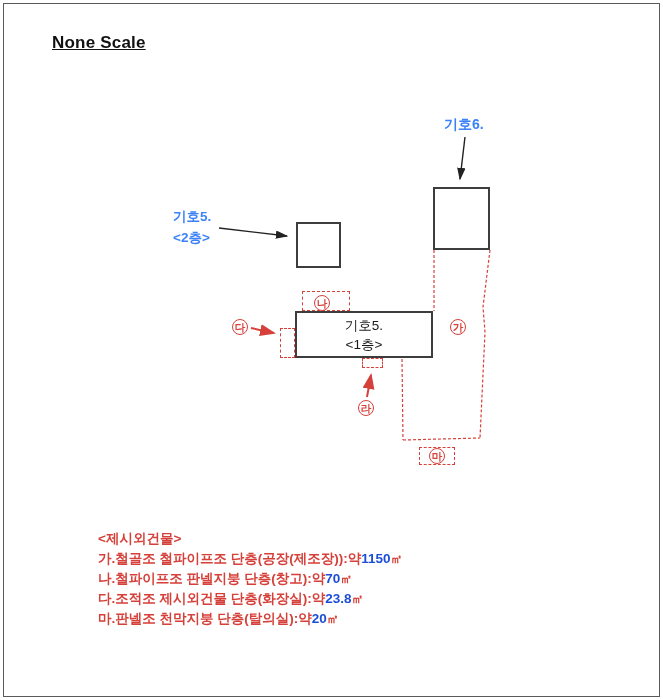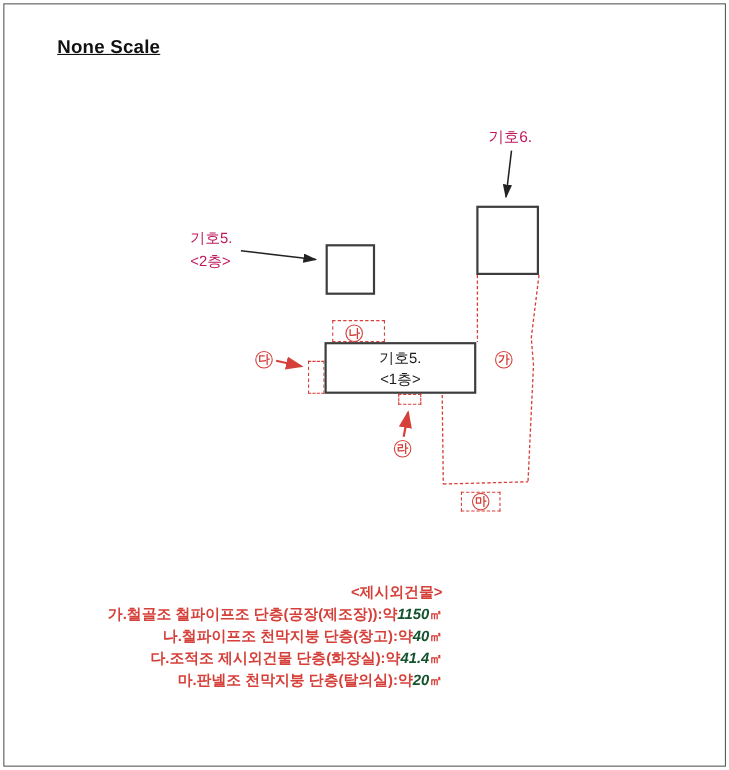--- a/index.html
+++ b/index.html
@@ -11,40 +11,40 @@
   .abs{position:absolute;}
   .title{
     left:52px;top:33px;font-size:17px;font-weight:bold;color:#111;
     text-decoration:underline;letter-spacing:.2px;
   }
   svg.overlay{position:absolute;left:0;top:0;width:663px;height:700px;pointer-events:none;}
   .bldg{
     position:absolute;background:#ffffff;border:2px solid #3d3d3d;box-sizing:border-box;z-index:3;
   }
   .bldg-label{
-    position:absolute;z-index:4;font-size:13.5px;color:#be185d;line-height:21px;white-space:nowrap;
+    position:absolute;z-index:4;font-size:13.5px;color:#3b82f6;line-height:21px;white-space:nowrap;font-weight:bold;
   }
   .b6-label{left:444px;top:114px;font-size:14px;}
   .b5-1f{
     left:295px;top:311px;width:138px;height:47px;display:flex;flex-direction:column;
     align-items:center;justify-content:center;line-height:19px;font-size:13.5px;z-index:3;
   }
   .dashed-red{
     position:absolute;border:1px dashed #d6403a;box-sizing:border-box;z-index:2;background:transparent;
   }
   .badge{
     position:absolute;width:16px;height:16px;border:1px solid #d6403a;border-radius:50%;
     box-sizing:border-box;color:#d6403a;font-size:10.5px;line-height:14px;text-align:center;
     z-index:5;background:transparent;font-weight:bold;
   }
   .legend{
     position:absolute;left:98px;top:529px;z-index:4;color:#d6403a;font-size:13.5px;
-    line-height:20px;font-weight:bold;white-space:nowrap;text-align:right;
+    line-height:20px;font-weight:bold;white-space:nowrap;
   }
-  .legend .num{font-weight:bold;color:#14532d;font-style:italic;}
+  .legend .num{font-weight:bold;color:#1d4ed8;}
   .legend .unit{font-size:12px;}
 </style>
 </head>
 <body>
 
 <div class="page">
   <div class="frame"></div>
 
   <div class="abs title">None Scale</div>
 
@@ -95,22 +95,22 @@
   <div class="badge" style="left:450px;top:319px;">가</div>
   <div class="badge" style="left:358px;top:400px;">라</div>
   <div class="badge" style="left:429px;top:448px;">마</div>
 
   <div class="legend">
     <div>&lt;제시외건물&gt;</div>
     <div>
       <span>가.철골조 철파이프조 단층(공장(제조장)):약</span><span class="num">1150</span><span class="unit">㎡</span>
     </div>
     <div>
-      <span>나.철파이프조 천막지붕 단층(창고):약</span><span class="num">40</span><span class="unit">㎡</span>
+      <span>나.철파이프조 판넬지붕 단층(창고):약</span><span class="num">70</span><span class="unit">㎡</span>
     </div>
     <div>
-      <span>다.조적조  제시외건물 단층(화장실):약</span><span class="num">41.4</span><span class="unit">㎡</span>
+      <span>다.조적조  제시외건물 단층(화장실):약</span><span class="num">23.8</span><span class="unit">㎡</span>
     </div>
     <div>
       <span>마.판넬조 천막지붕 단층(탈의실):약</span><span class="num">20</span><span class="unit">㎡</span>
     </div>
   </div>
 </div>
 
 </body></html>

